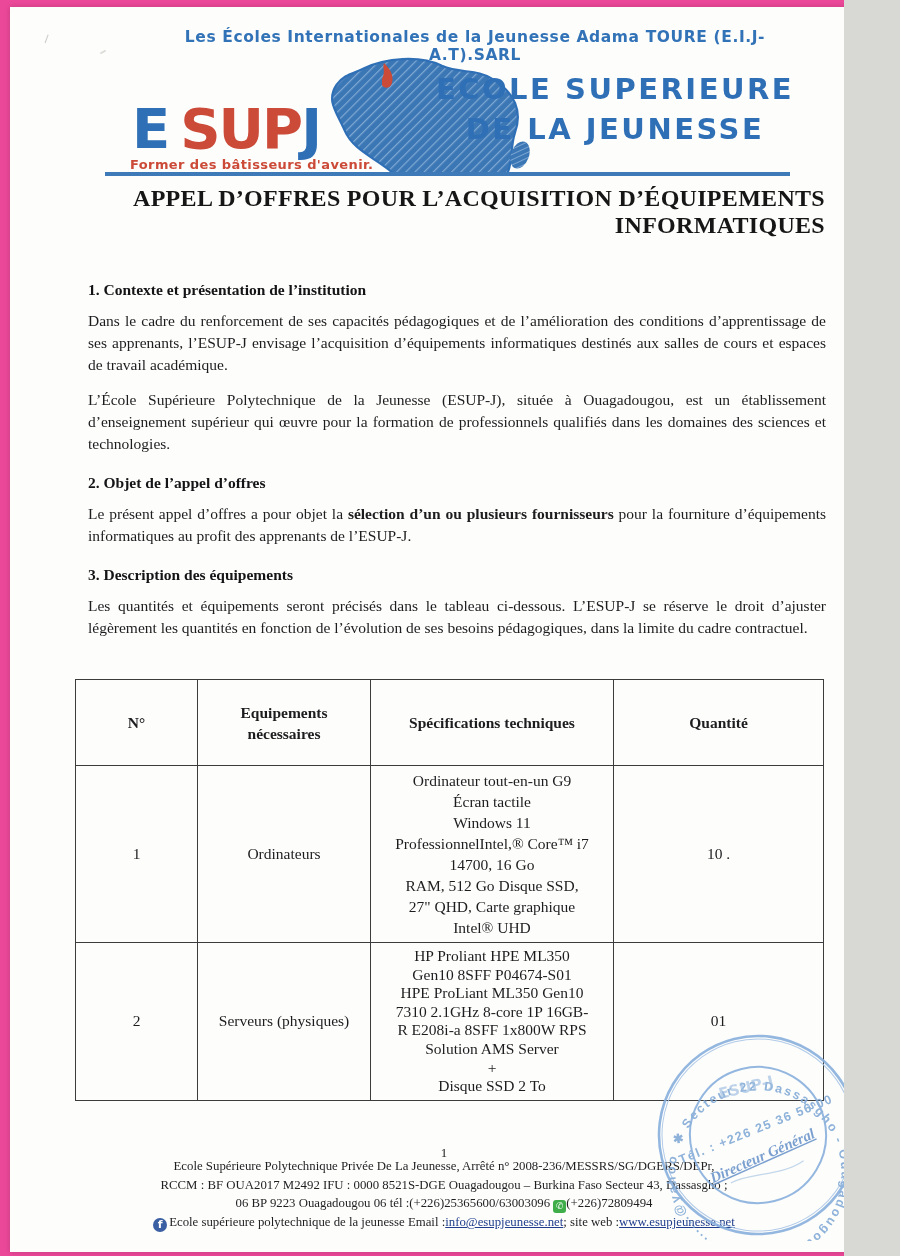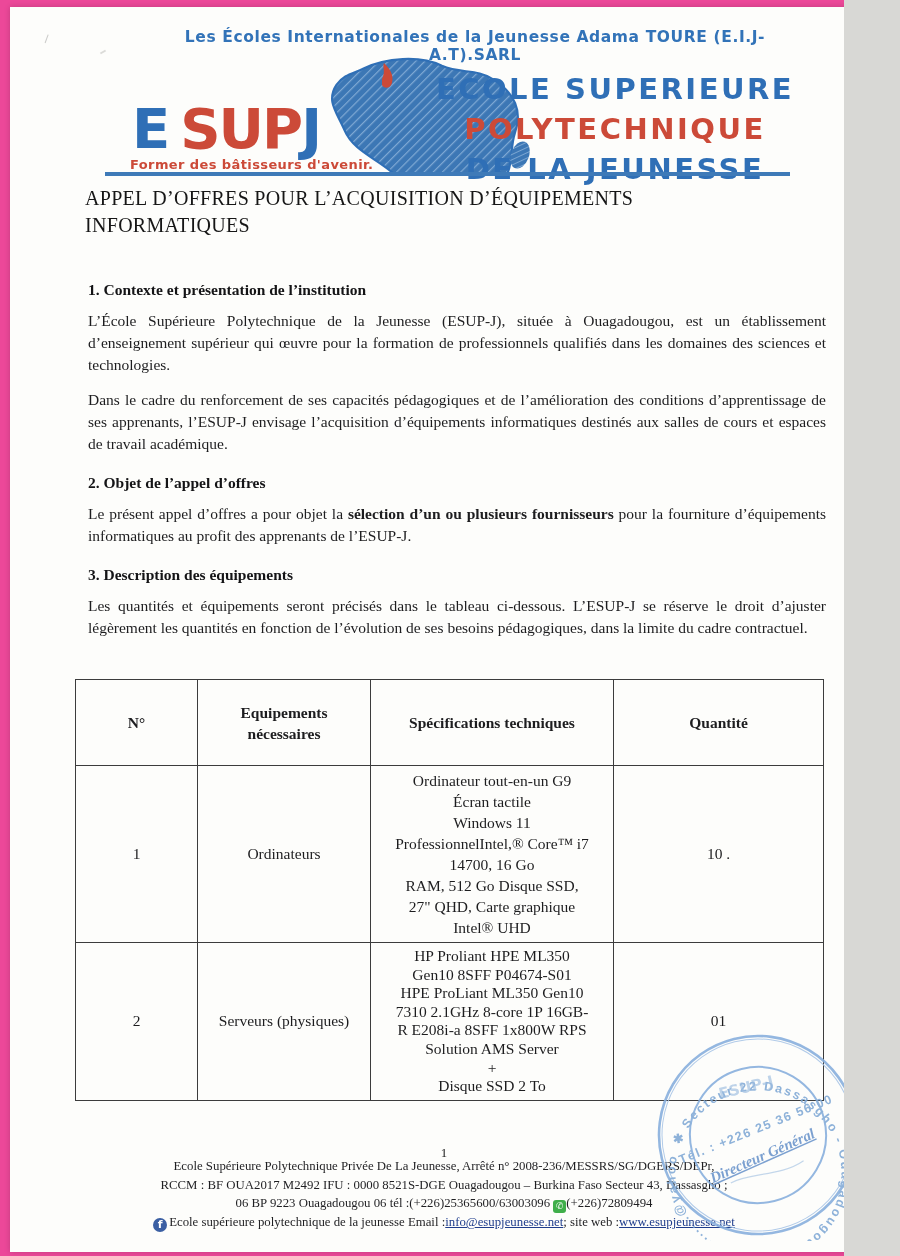--- a/index.html
+++ b/index.html
@@ -21,22 +21,22 @@
   .esup-text .b { color:#2f6fb6; } .esup-text .r { color:#cc4a38;margin-left:12px; }
   .tagline { left:120px; top:150px; font-family:"DejaVu Sans", sans-serif; font-weight:bold;
              font-size:13px; letter-spacing:.4px; color:#cc4a38; }
   .school { left:410px; top:62px; width:390px; text-align:center;
             font-family:"DejaVu Sans", sans-serif; font-weight:bold; font-size:29px;
             letter-spacing:2.5px; line-height:40px; }
   .school .l1, .school .l3 { color:#2f6fb6; } .school .l2 { color:#cc4a38; }
   .head-rule { left:95px; top:165px; width:685px; height:4px; background:#3e7ab8; }
 
   
-  .doc-title { left:75px; top:178px; width:740px; text-align:left; font-weight:normal;
-               font-size:20px; line-height:27px; letter-spacing:.3px; color:#161616; }
+  .doc-title { left:75px; top:178px; width:740px; text-align:right; font-weight:bold;
+               font-size:24px; line-height:27px; letter-spacing:.3px; color:#161616; }
 
   
   .sections { left:78px; top:272px; width:738px; font-size:15.5px; line-height:22px;
               color:#1d1d1f; text-align:justify; }
   .sections h3 { font-size:15.5px; margin:17px 0 9px; color:#141416; }
   .sections h3:first-child { margin-top:0; }
   .sections p { margin-bottom:13px; }
 
   
   table.specs { left:65px; top:672px; position:absolute; border-collapse:collapse;
@@ -95,35 +95,34 @@
           <path d="M47,12 C49,8 47,6 48,4 C51,7 53,10 52,14 C51,17 48,17 47,15 Z" fill="#cc4a38"></path>
         </svg>
       </div>
       <div class="esup-text"><span class="b">E</span><span class="r">SUP</span><span class="b">J</span></div>
     </div>
 
     <div class="abs tagline">Former des bâtisseurs d'avenir.</div>
 
     <div class="abs school">
       <div class="l1">ECOLE SUPERIEURE</div>
-      <div class="l2">POLYTECHNIQUE</div>
       <div class="l3">DE LA JEUNESSE</div>
     </div>
 
     <div class="abs head-rule"></div>
 
     <div class="abs doc-title">
       <div>APPEL D’OFFRES POUR L’ACQUISITION D’ÉQUIPEMENTS</div>
       <div>INFORMATIQUES</div>
     </div>
 
     <div class="abs sections">
       <h3>1. Contexte et présentation de l’institution</h3>
+      <p>Dans le cadre du renforcement de ses capacités pédagogiques et de l’amélioration des conditions d’apprentissage de ses apprenants, l’ESUP-J envisage l’acquisition d’équipements informatiques destinés aux salles de cours et espaces de travail académique.</p>
       <p>L’École Supérieure Polytechnique de la Jeunesse (ESUP-J), située à Ouagadougou, est un établissement d’enseignement supérieur qui œuvre pour la formation de professionnels qualifiés dans les domaines des sciences et technologies.</p>
-      <p>Dans le cadre du renforcement de ses capacités pédagogiques et de l’amélioration des conditions d’apprentissage de ses apprenants, l’ESUP-J envisage l’acquisition d’équipements informatiques destinés aux salles de cours et espaces de travail académique.</p>
       <h3>2. Objet de l’appel d’offres</h3>
       <p><span>Le présent appel d’offres a pour objet la </span><b>sélection d’un ou plusieurs fournisseurs</b><span> pour la fourniture d’équipements informatiques au profit des apprenants de l’ESUP-J.</span></p>
       <h3>3. Description des équipements</h3>
       <p>Les quantités et équipements seront précisés dans le tableau ci-dessous. L’ESUP-J se réserve le droit d’ajuster légèrement les quantités en fonction de l’évolution de ses besoins pédagogiques, dans la limite du cadre contractuel.</p>
     </div>
 
     <table class="specs">
       <colgroup>
           <col class="col-num">
           <col class="col-eq">

